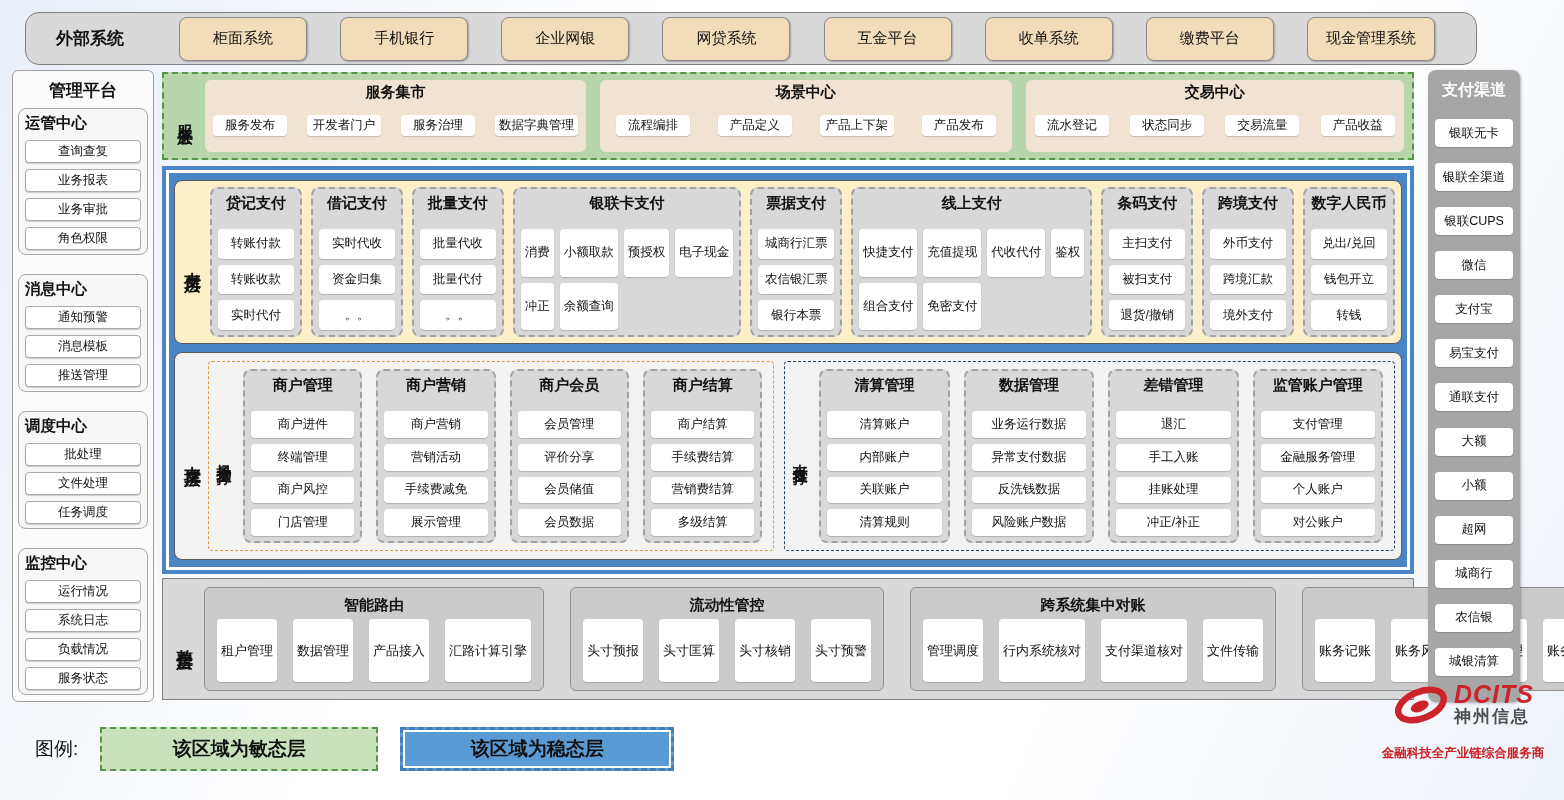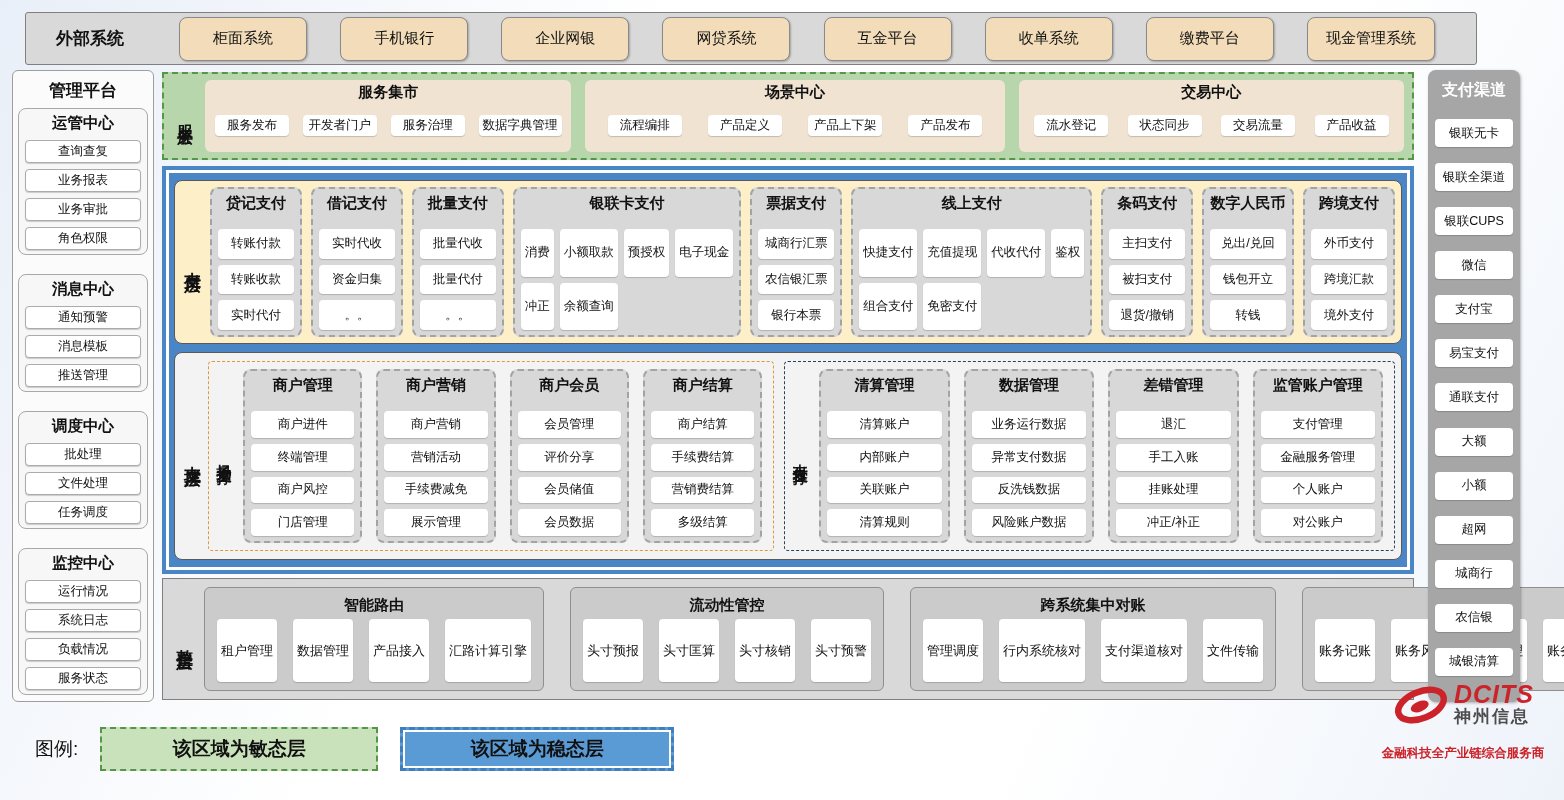--- a/index.html
+++ b/index.html
@@ -6,45 +6,45 @@
   body{
     width:1564px;height:800px;position:relative;overflow:hidden;
     font-family:"Liberation Sans",sans-serif;color:#111;
     background:linear-gradient(115deg,#e9eff8 0%,#ffffff 35%,#ffffff 70%,#eef3fa 100%);
   }
   .btn{display:flex;align-items:center;justify-content:center;text-align:center;white-space:nowrap;box-sizing:border-box}
   .btn.tan{background:#f2dcb9;border:1px solid#8a8a8a;border-radius:8px;width:128px;height:44px;font-size:15px;box-shadow:1px 1px 2px rgba(0,0,0,.25)}
   .btn.white{background:#fff;border-radius:4px;font-size:12.5px;padding:2px 4px;min-height:21px;box-shadow:0 1px 1px rgba(0,0,0,.18)}
 
   
-  .topbar{position:absolute;left:25px;top:12px;width:1452px;height:53px;background:#d9d9d9;border:1.5px solid #7f7f7f;border-radius:3px;display:flex;align-items:center;box-sizing:border-box}
+  .topbar{position:absolute;left:25px;top:12px;width:1452px;height:53px;background:#d9d9d9;border:1.5px solid #7f7f7f;border-radius:14px;display:flex;align-items:center;box-sizing:border-box}
   .topbar-label{font-weight:bold;font-size:17px;padding:0 22px 0 30px}
   .topbar-items{flex:1;display:flex;justify-content:space-evenly;align-items:center;padding-right:8px}
 
   
   .left-panel{position:absolute;left:12px;top:70px;width:142px;height:632px;background:#fbfbfb;border:1.2px solid #9e9e9e;border-radius:6px;display:flex;flex-direction:column;padding:6px 5px;box-sizing:border-box}
   .left-title{font-weight:bold;font-size:17px;text-align:center;padding:2px 0 6px}
   .left-sections{flex:1;display:flex;flex-direction:column;justify-content:space-between;gap:8px}
   .mp-section{border:1.2px solid #a8a8a8;border-radius:8px;padding:4px 6px;display:flex;flex-direction:column;gap:6px;background:#f7f7f7}
-  .mp-title{font-weight:bold;font-size:15.5px;text-align:center}
+  .mp-title{font-weight:bold;font-size:15.5px;}
   .mp-btn{border:1px solid #ababab;font-size:13.5px;height:23px;border-radius:6px}
 
   
   .vlabel{writing-mode:vertical-rl;text-orientation:upright;font-weight:bold;display:flex;align-items:center;justify-content:center;letter-spacing:3px}
   .vlabel.big{font-size:17px}
   .vlabel.mid{font-size:15px;letter-spacing:2px}
 
   
   .service-layer{position:absolute;left:162px;top:72px;width:1252px;height:88px;background:#b8d6ab;border:2px dashed #55964a;display:flex;gap:8px;padding:6px 8px;box-sizing:border-box}
   .service-layer .vlabel{font-size:16px;padding:0 2px}
   .service-groups{flex:1;display:flex;gap:14px}
   .svc-group{background:#f1e3d2;border-radius:6px;padding:3px 8px;display:flex;flex-direction:column}
   .svc-group:nth-child(1){flex:.93}.svc-group:nth-child(2){flex:1.07}.svc-group:nth-child(3){flex:.98}
   .grp-title{font-weight:bold;font-size:15px;text-align:center}
-  .svc-items{flex:1;display:flex;justify-content:space-evenly;align-items:center;gap:12px}
+  .svc-items{flex:1;display:flex;justify-content:space-evenly;align-items:center;gap:20px}
   .svc-btn{min-width:74px}
 
   
   .stable-zone{position:absolute;left:162px;top:166px;width:1252px;height:408px;box-sizing:border-box;border:4px dashed #4a86c6;background:#4a86c6;box-shadow:inset 0 0 0 3px #fff;padding:10px 8px;display:flex;flex-direction:column;gap:8px}
   .pay-panel{height:164px;background:#fdf0c9;border:1px solid #595959;border-radius:8px;display:flex;gap:6px;padding:6px;box-sizing:border-box}
   .pay-groups{flex:1;display:flex;gap:9px}
   .col-group{background:#d8d8d8;border:2px dashed #a3a3a3;border-radius:8px;padding:5px 6px;display:flex;flex-direction:column;gap:16px;box-sizing:border-box}
   .col-items{flex:1;display:grid;grid-auto-rows:1fr;gap:6px}
   .cols2{grid-template-columns:1fr 1fr 1fr 1fr}
   .pay-group{flex:1}
@@ -229,33 +229,33 @@
         </div>
         <div class="col-group pay-group">
           <div class="grp-title">条码支付</div>
           <div class="col-items">
             <div class="btn white">主扫支付</div>
             <div class="btn white">被扫支付</div>
             <div class="btn white">退货/撤销</div>
           </div>
         </div>
         <div class="col-group pay-group">
+          <div class="grp-title">跨境支付</div>
+          <div class="col-items">
+            <div class="btn white">外币支付</div>
+            <div class="btn white">跨境汇款</div>
+            <div class="btn white">境外支付</div>
+          </div>
+        </div>
+        <div class="col-group pay-group">
           <div class="grp-title">数字人民币</div>
           <div class="col-items">
             <div class="btn white">兑出/兑回</div>
             <div class="btn white">钱包开立</div>
             <div class="btn white">转钱</div>
-          </div>
-        </div>
-        <div class="col-group pay-group">
-          <div class="grp-title">跨境支付</div>
-          <div class="col-items">
-            <div class="btn white">外币支付</div>
-            <div class="btn white">跨境汇款</div>
-            <div class="btn white">境外支付</div>
           </div>
         </div>
       </div>
   </div>
   <div class="support-panel">
     <div class="vlabel big">支撑层</div>
     <div class="support-sections">
         <div class="support-box scene">
           <div class="vlabel mid">场景支撑</div>
           <div class="support-groups">

